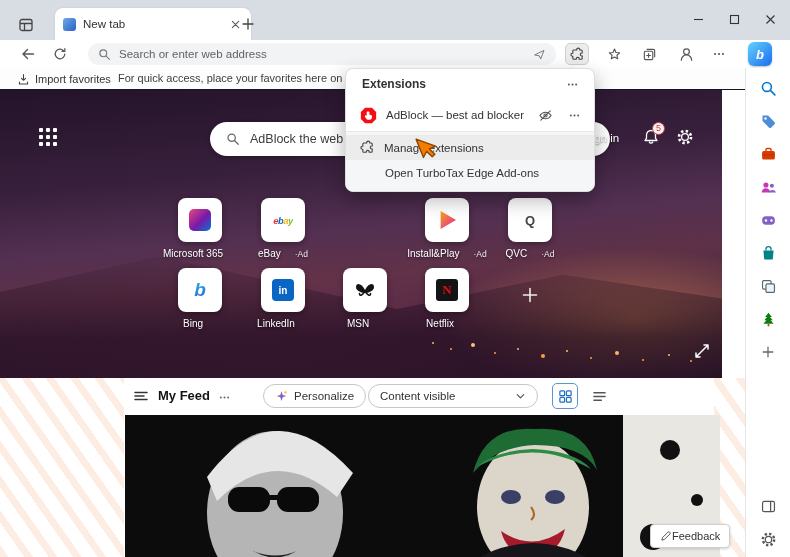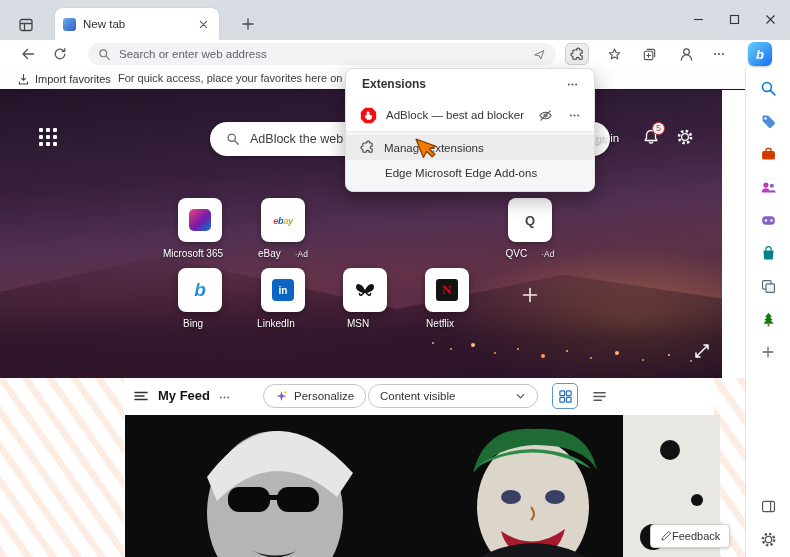--- a/index.html
+++ b/index.html
@@ -2,21 +2,21 @@
 <html><head>
 <meta charset="utf-8">
 <style>
   *{margin:0;padding:0;box-sizing:border-box}
   body{width:790px;height:557px;font-family:"Liberation Sans",sans-serif}
   .page{position:relative;width:790px;height:557px;overflow:hidden;background:#fff}
 
   
   .titlebar{position:absolute;top:0;left:0;width:790px;height:40px;background:#d8dde4}
   .ws-btn{position:absolute;left:16px;top:16px;width:20px;height:18px;display:flex;align-items:center;justify-content:center}
-  .tab{position:absolute;left:55px;top:8px;width:164px;height:32px;background:#fff;border-radius:8px 8px 0 0;display:flex;align-items:center;padding:0 8px;gap:7px;box-shadow:0 0 2px rgba(0,0,0,.12)}
+  .tab{position:absolute;left:55px;top:8px;width:196px;height:32px;background:#fff;border-radius:8px 8px 0 0;display:flex;align-items:center;padding:0 8px;gap:7px;box-shadow:0 0 2px rgba(0,0,0,.12)}
   .favicon{width:13px;height:13px;border-radius:3px;background:linear-gradient(135deg,#6fa8e8,#2b62c4);flex:0 0 auto}
   .tab-label{font-size:11.5px;color:#303030;flex:1;white-space:nowrap;overflow:hidden}
   .tab-close{width:16px;height:16px;border-radius:4px;display:flex;align-items:center;justify-content:center}
   .newtab-btn{position:absolute;left:239px;top:15px;width:18px;height:18px;display:flex;align-items:center;justify-content:center}
   .win-controls{position:absolute;right:2px;top:6px;display:flex}
   .win-btn{width:36px;height:26px;display:flex;align-items:center;justify-content:center}
 
   
   .toolbar{position:absolute;top:40px;left:0;width:790px;height:28px;background:#fff}
   .tbtn{position:absolute;top:3px;width:24px;height:22px;display:flex;align-items:center;justify-content:center;border-radius:5px}
@@ -302,20 +302,26 @@
       <div class="tile-box">
           <span class="ti-ms365"></span>
         </div>
       <div class="tile-label"><span>Microsoft 365</span><span class="ad"></span></div>
     </div>
     <div class="tile" style="left:241px;top:108px">
       <div class="tile-box">
           <span class="ti-ebay">ebay</span>
         </div>
       <div class="tile-label"><span>eBay</span><span class="ad">·Ad</span></div>
+    </div>
+    <div class="tile" style="left:405px;top:108px">
+      <div class="tile-box">
+          <span class="ti-play"></span>
+        </div>
+      <div class="tile-label"><span>Install&amp;Play</span><span class="ad">·Ad</span></div>
     </div>
     <div class="tile" style="left:488px;top:108px">
       <div class="tile-box">
           <span class="ti-qvc">Q</span>
         </div>
       <div class="tile-label"><span>QVC</span><span class="ad">·Ad</span></div>
     </div>
 
     <div class="tile" style="left:158px;top:178px">
       <div class="tile-box">
@@ -590,21 +596,21 @@
     <div class="popup-footer">
       <div class="footer-row hover">
         <span class="ic">
             <svg width="15" height="15" viewBox="0 0 16 16">
               <path d="M6 3.2h1.2a1.6 1.6 0 1 1 3.1 0H12a1 1 0 0 1 1 1v2.2a1.6 1.6 0 1 0 0 3.1V12a1 1 0 0 1-1 1H9.8a1.6 1.6 0 1 0-3.1 0H4a1 1 0 0 1-1-1V9.8a1.6 1.6 0 1 1 0-3.1V4.2a1 1 0 0 1 1-1z" stroke="#444" stroke-width="1.2" fill="none" stroke-linejoin="round"></path>
             </svg>
           </span>
         <span>Manage extensions</span>
       </div>
       <div class="footer-row indent">
-        <span>Edge Microsoft Edge Add-ons</span>
+        <span>Open TurboTax Edge Add-ons</span>
       </div>
     </div>
   </div>
 
   <div class="cursor">
     <svg width="30" height="32" viewBox="0 0 24 26">
         <path d="M6 2v16l4.2-3.6 2.6 5.8 2.8-1.2-2.6-5.8h5.5z" fill="#f57c00" stroke="#8a4500" stroke-width="1.1" stroke-linejoin="round" transform="rotate(-22 12 13)"></path>
       </svg>
   </div>
 

